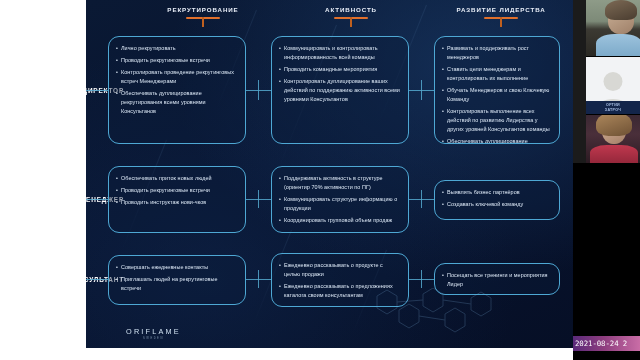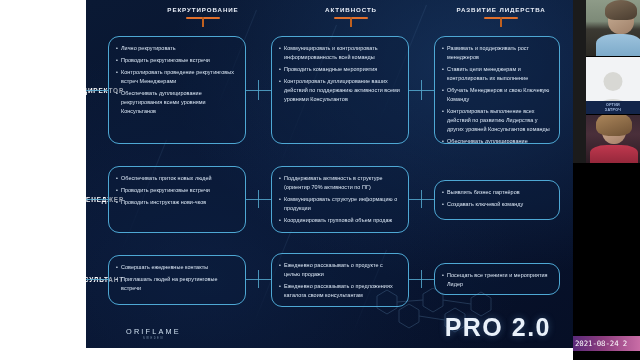--- a/index.html
+++ b/index.html
@@ -269,21 +269,20 @@
         <polygon points="36,22 46,16 56,22 56,34 46,40 36,34"></polygon>
         <polygon points="60,6 70,0 80,6 80,18 70,24 60,18"></polygon>
         <polygon points="82,26 92,20 102,26 102,38 92,44 82,38"></polygon>
         <polygon points="108,10 118,4 128,10 128,22 118,28 108,22"></polygon>
         <line x1="34" y1="14" x2="60" y2="12"></line>
         <line x1="56" y1="28" x2="82" y2="32"></line>
         <line x1="80" y1="12" x2="108" y2="16"></line>
       </g>
     </svg>
 
-    <div class="pro-logo">PRO 2.0</div>
   </div>
 
   <div class="rail">
     <div class="rail-dark"></div>
     <div class="rail-black"></div>
 
     <div class="tile tile-1">
       <div class="v1">
         <div class="shirt"></div>
         <div class="face"></div>

